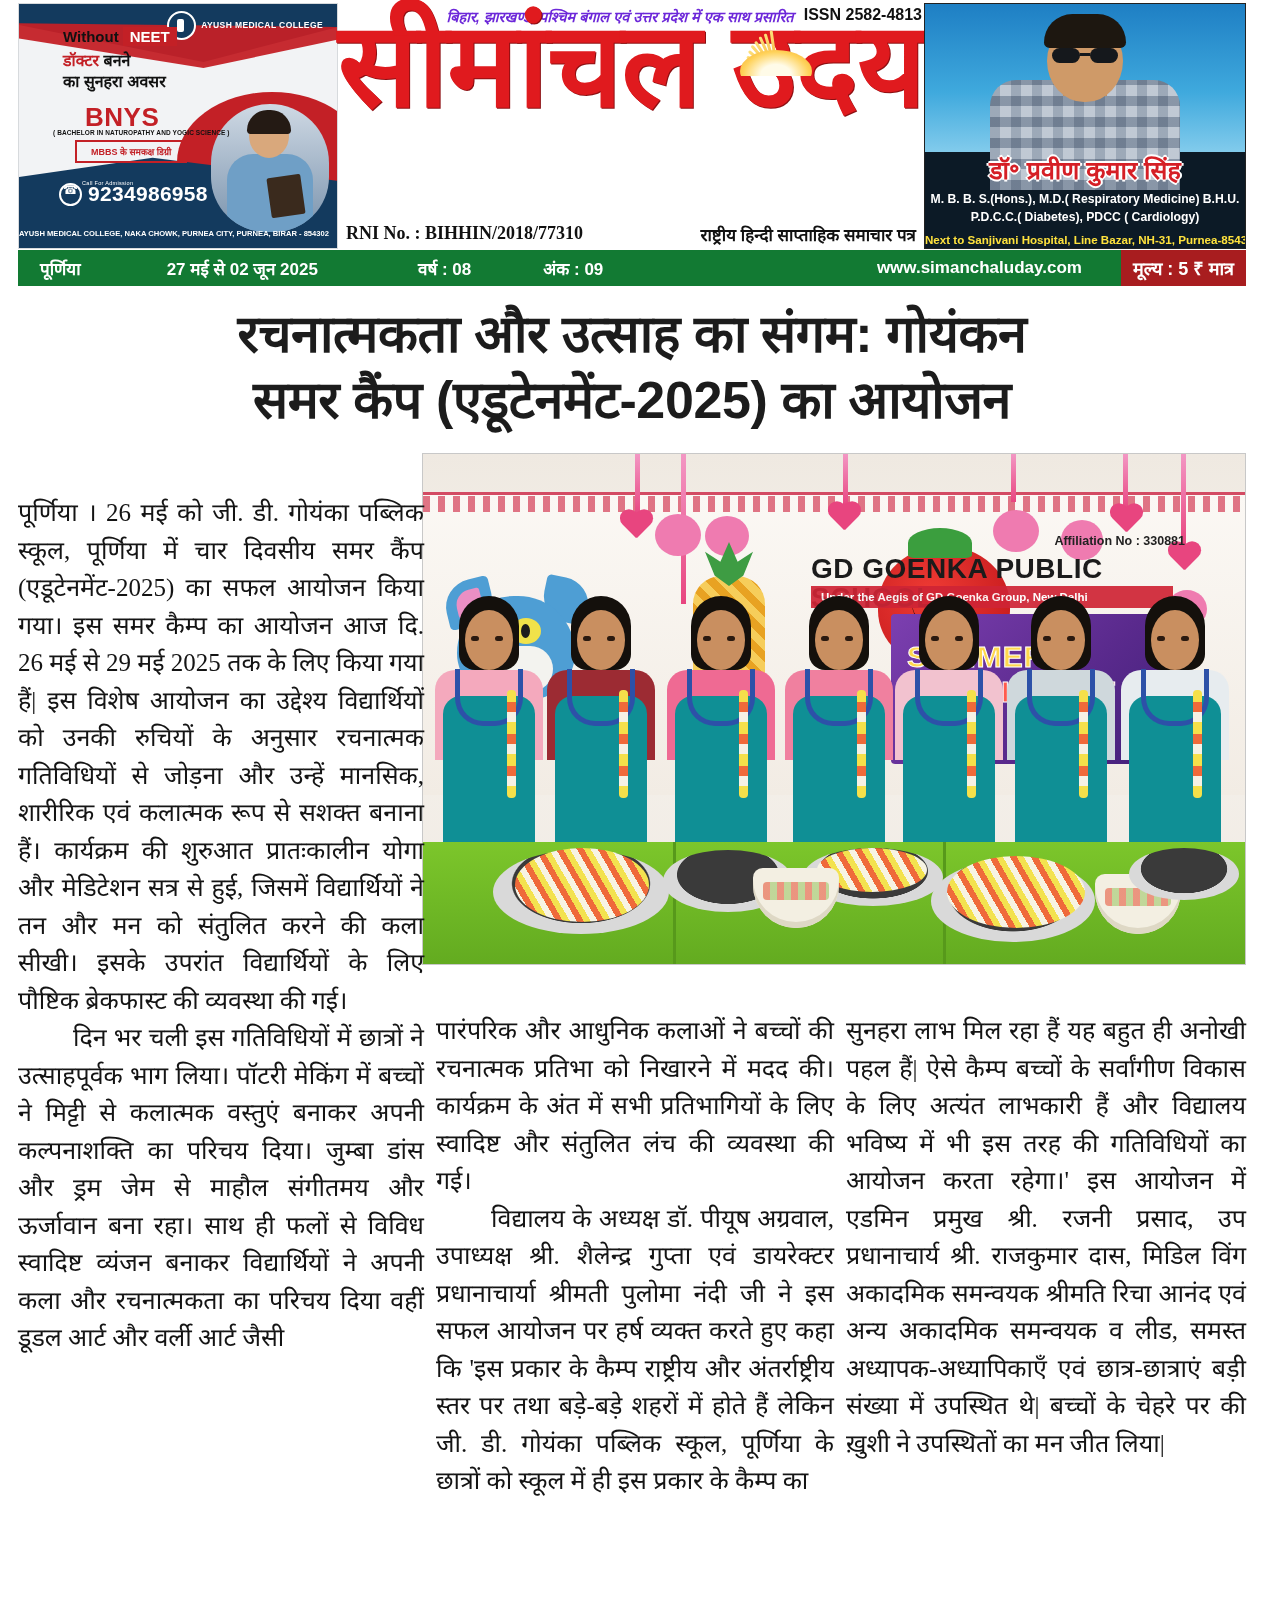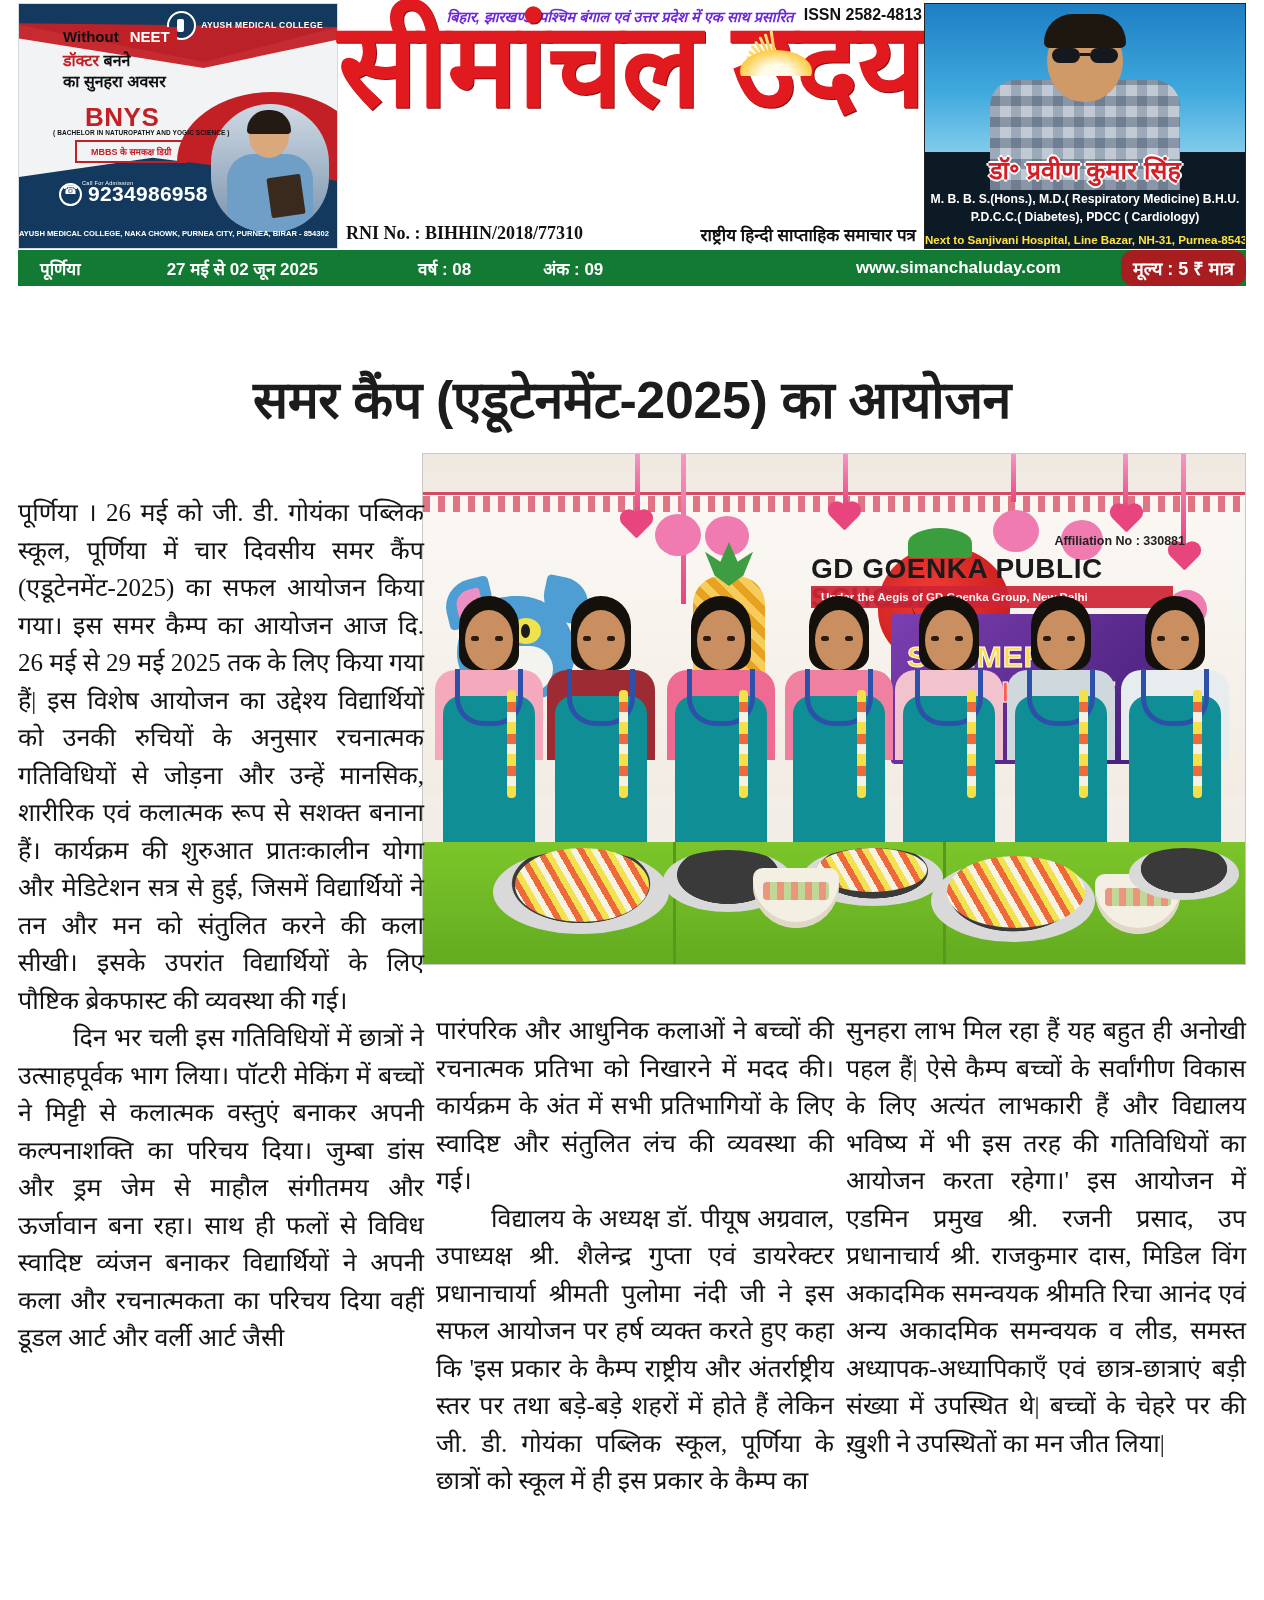--- a/index.html
+++ b/index.html
@@ -200,24 +200,24 @@
   
   .greenbar{
     position:relative;height:36px;margin:2px 18px 0 18px;
     background:#127a33;display:flex;align-items:center;color:#fff;
   }
   .greenbar .gb{font-size:17px;font-weight:bold;white-space:nowrap;}
   .gb-city{margin-left:22px;}
   .gb-date{margin-left:86px;}
   .gb-year{margin-left:100px;}
   .gb-issue{margin-left:72px;}
-  .gb-web{margin-left:auto;margin-right:60px;font-size:17.5px;}
+  .gb-web{margin-left:auto;margin-right:39px;font-size:17.5px;}
   .gb-price{
     background:#a81d1f;height:100%;display:flex;align-items:center;padding:0 12px;
-    font-size:18px;font-weight:bold;white-space:nowrap;border-radius:13px;
+    font-size:18px;font-weight:bold;white-space:nowrap;
   }
 
   
   .headline{
     margin:16px 24px 4px 24px;text-align:center;
     font-size:52px;line-height:1.26;font-weight:bold;color:#1c1c1c;
     letter-spacing:-.4px;
   }
 
   
@@ -434,21 +434,21 @@
   <div class="greenbar">
     <span class="gb gb-city">पूर्णिया</span>
     <span class="gb gb-date">27 मई से 02 जून 2025</span>
     <span class="gb gb-year">वर्ष : 08</span>
     <span class="gb gb-issue">अंक : 09</span>
     <span class="gb gb-web">www.simanchaluday.com</span>
     <span class="gb-price">मूल्य : 5 ₹ मात्र</span>
   </div>
 
   <h1 class="headline">
-    <br>
+    <span>रचनात्मकता और उत्साह  का संगम: गोयंकन</span><br>
     <span>समर कैंप (एडूटेनमेंट-2025) का आयोजन</span>
   </h1>
 
   <div class="article">
 
     <figure class="photo">
       <div class="ph-wall"></div>
       <div class="ph-banner"></div>
       <div class="ph-lace"></div>
 

